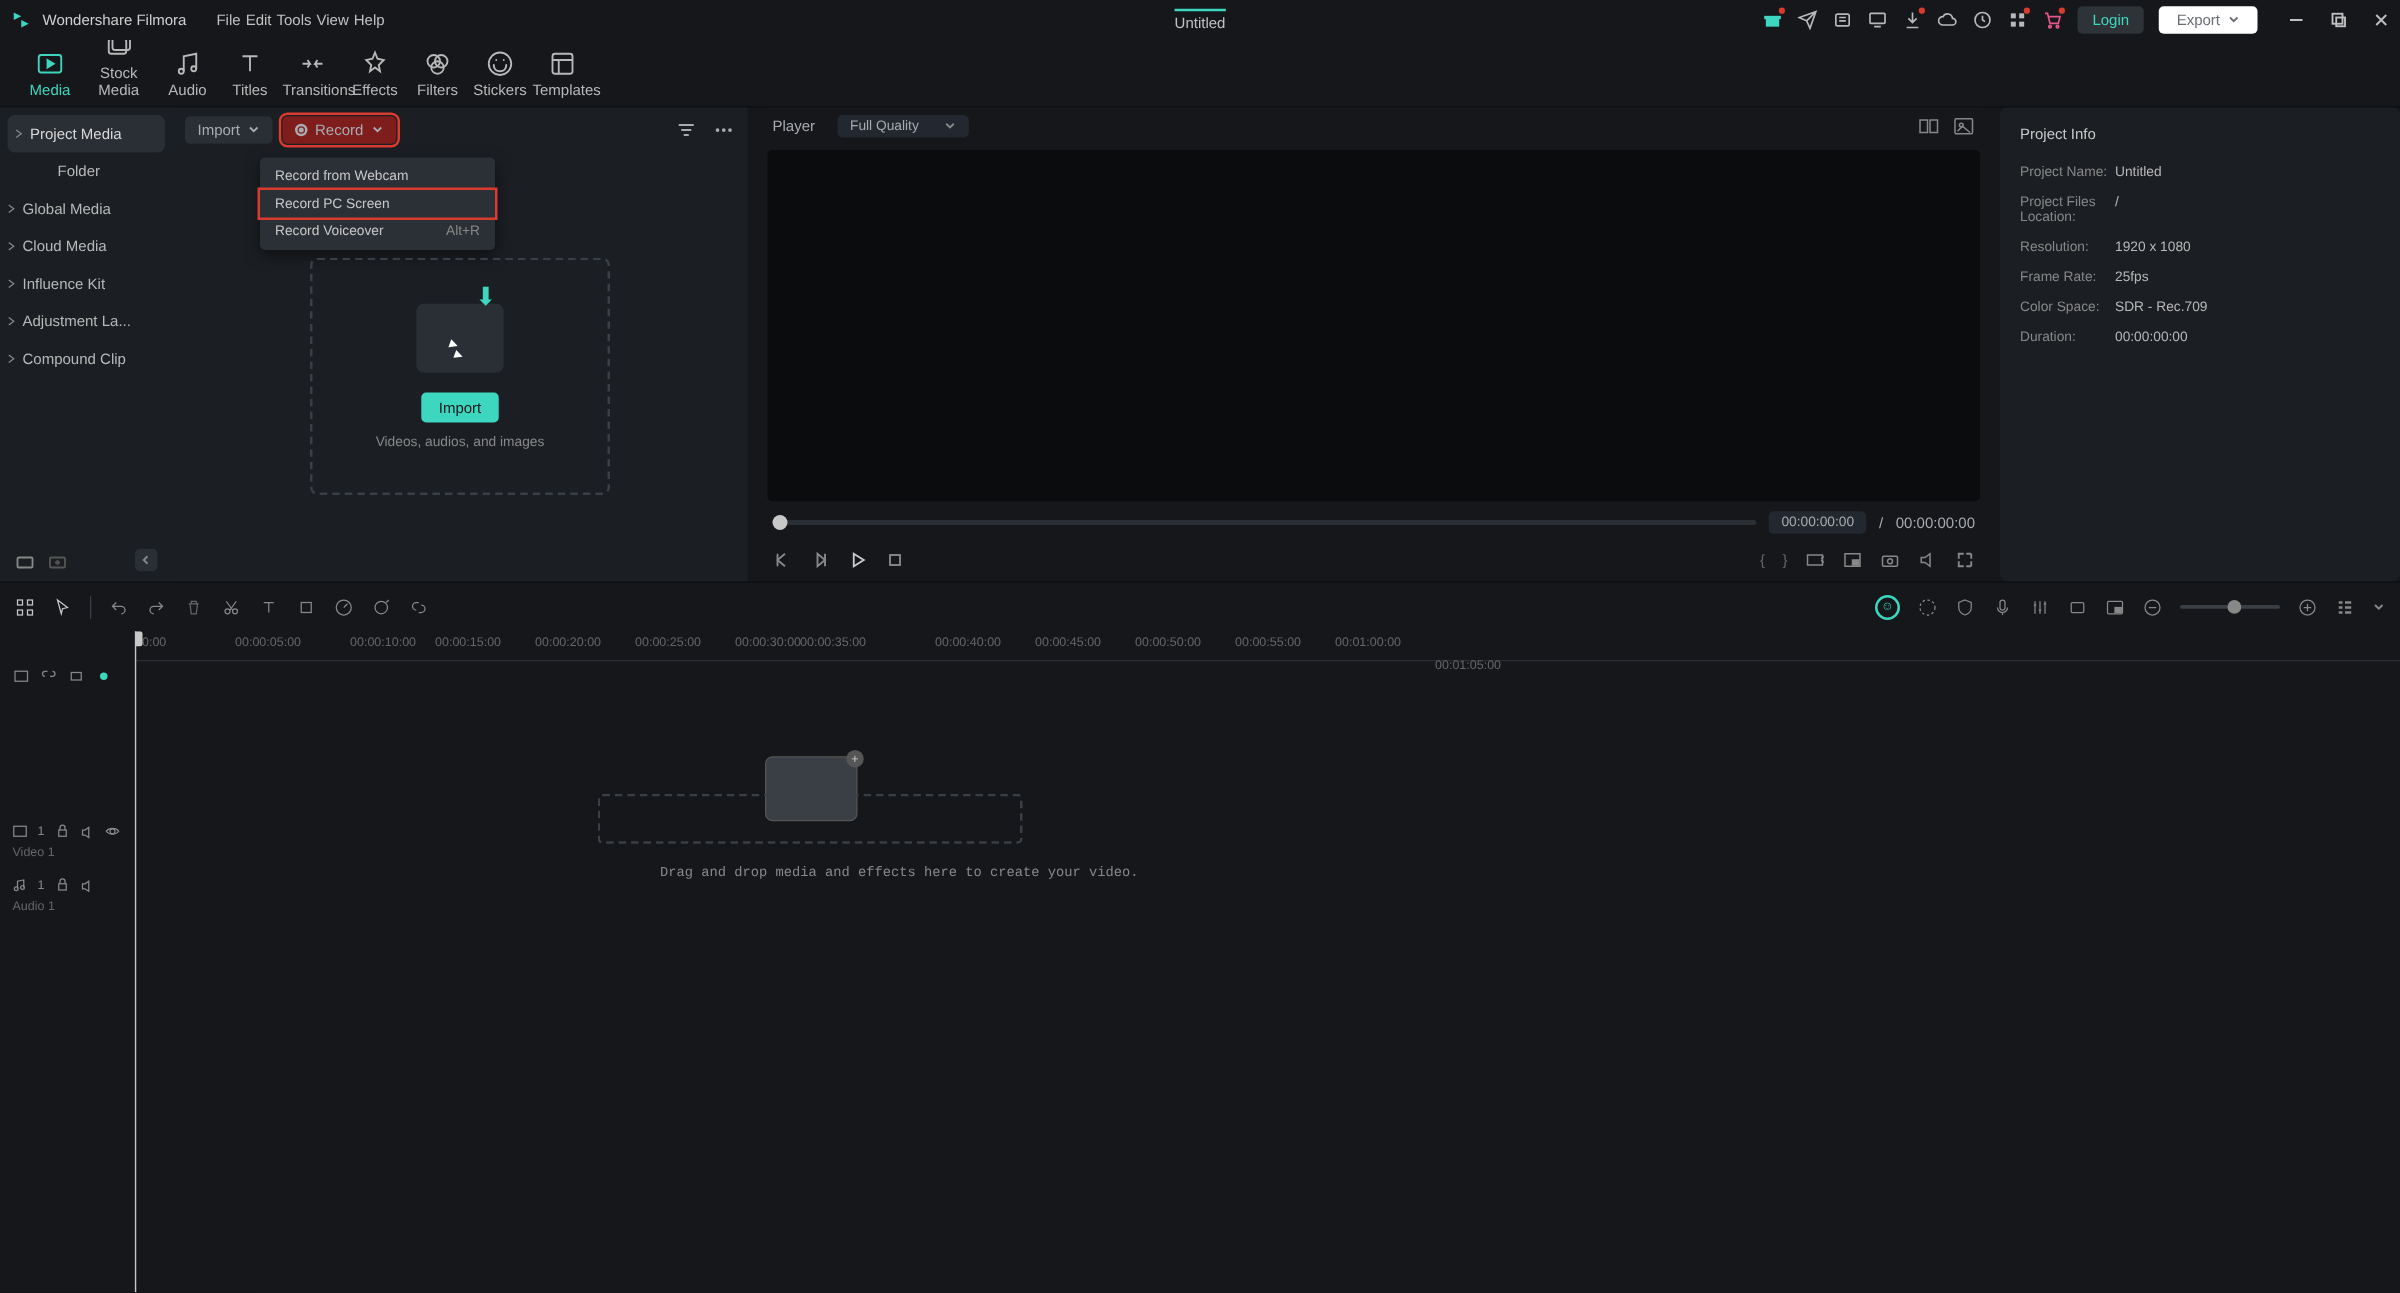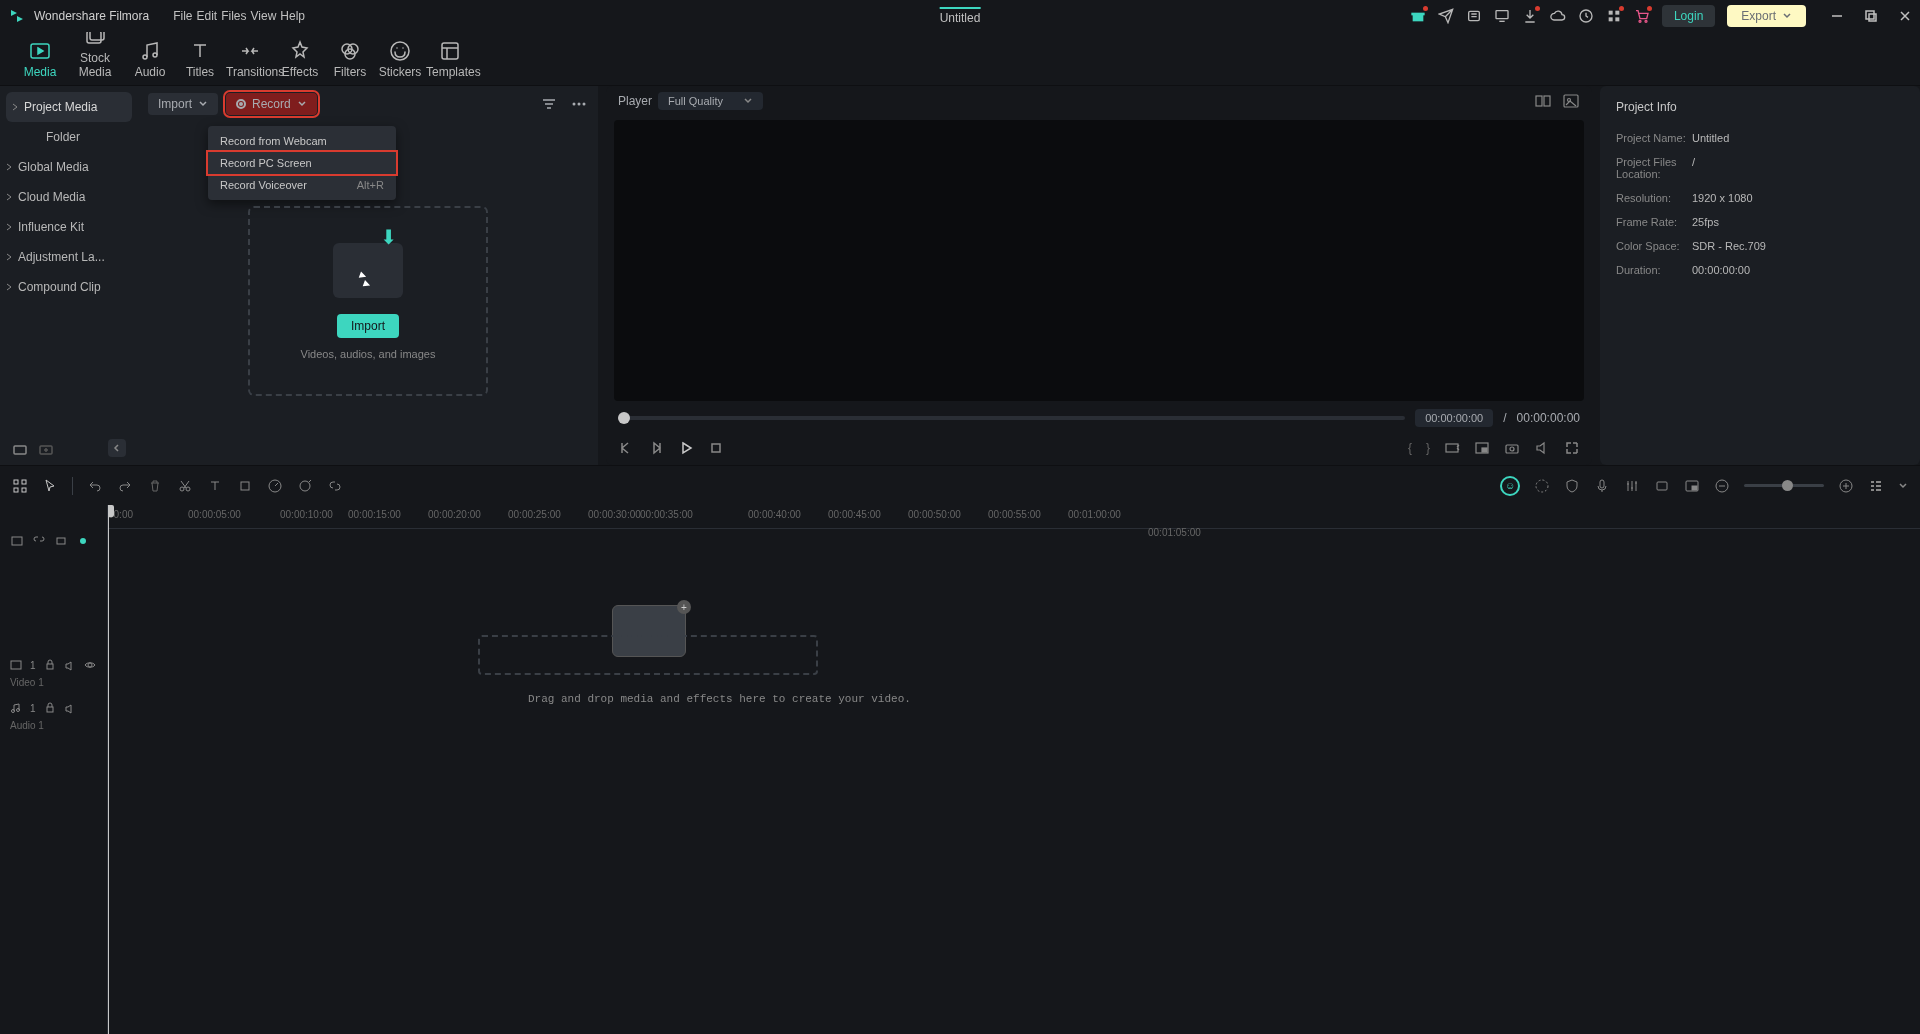--- a/index.html
+++ b/index.html
@@ -6,21 +6,21 @@
 body { background:#15171b; color:#a8abb0; font-size:12px; width:1920px; height:1034px; overflow:hidden; }
 .titlebar { height:32px; background:#15171b; display:flex; align-items:center; padding:0 8px; position:relative; }
 .logo { width:18px; height:18px; margin-right:8px; }
 .app-name { color:#d0d0d0; font-size:12px; margin-right:24px; }
 .menus { display:flex; gap:4px; }
 .menus span { color:#c0c0c0; cursor:pointer; }
 .doc-title { position:absolute; left:50%; transform:translateX(-50%); color:#c0c0c0; border-top:2px solid #3dd6bf; padding-top:2px; }
 .title-right { margin-left:auto; display:flex; align-items:center; gap:12px; }
 .title-right .ic { width:16px; height:16px; cursor:pointer; color:#b8b8b8; }
 .login-btn { background:#2e3338; color:#3dd6bf; padding:4px 12px; border-radius:4px; cursor:pointer; }
-.export-btn { background:#fef9c3; color:#6a6e74; padding:4px 14px; border-radius:4px; display:flex; align-items:center; gap:6px; }
+.export-btn { background:#ffffff; color:#6a6e74; padding:4px 14px; border-radius:4px; display:flex; align-items:center; gap:6px; }
 .win-ctrl { display:flex; gap:20px; margin-left:12px; }
 .win-ctrl span { width:14px; height:14px; cursor:pointer; color:#c0c0c0; }
 
 .tool-tabs { height:54px; background:#15171b; display:flex; align-items:flex-end; gap:2px; padding-left:16px; border-bottom:1px solid #0e0f12; }
 .tool-tab { width:48px; text-align:center; padding-bottom:6px; cursor:pointer; color:#b8b8b8; }
 .tool-tab.active { color:#3dd6bf; }
 .tool-tab .ticon { width:24px; height:24px; margin:0 auto 2px; }
 .tool-tab.stock { width:58px; }
 
 .mid-row { display:flex; height:379px; }
@@ -47,21 +47,21 @@
 .rec-item .shortcut { margin-left:auto; color:#888; }
 
 .drop-zone { position:absolute; left:110px; top:120px; width:240px; height:190px; border:2px dashed #3a3f46; border-radius:6px; display:flex; flex-direction:column; align-items:center; justify-content:center; }
 .dz-icon { width:70px; height:55px; background:#2a2e35; border-radius:6px; margin-bottom:16px; position:relative; }
 .dz-arrow { position:absolute; top:-18px; right:6px; color:#3dd6bf; font-size:20px; }
 .dz-logo { position:absolute; bottom:8px; left:22px; width:20px; height:20px; transform:rotate(20deg); }
 .dz-import { background:#3dd6bf; color:#15171b; padding:5px 14px; border-radius:4px; cursor:pointer; margin-bottom:10px; font-size:12px; }
 .dz-hint { color:#888; font-size:11px; }
 
 .player-panel { flex:1; background:#15171b; margin-left:8px; display:flex; flex-direction:column; border-radius:6px; overflow:hidden; }
-.player-top { height:30px; display:flex; align-items:center; padding:0 12px; gap:6px; }
+.player-top { height:30px; display:flex; align-items:center; padding:0 12px; gap:18px; }
 .quality-dd { background:#232830; padding:3px 10px; border-radius:4px; display:flex; align-items:center; gap:20px; cursor:pointer; font-size:11px; }
 .player-top-right { margin-left:auto; display:flex; gap:10px; }
 .player-video { flex:1; background:#0b0c0e; margin:4px 8px; border-radius:4px; }
 .player-seek { height:26px; display:flex; align-items:center; padding:0 12px; gap:10px; }
 .seek-track { flex:1; height:4px; background:#2a2e35; border-radius:2px; position:relative; }
 .seek-thumb { position:absolute; left:0; top:-4px; width:12px; height:12px; background:#c8c8c8; border-radius:50%; }
 .time-box { background:#232830; padding:3px 10px; border-radius:4px; font-size:11px; }
 .player-ctrls { height:34px; display:flex; align-items:center; padding:0 12px; gap:14px; }
 .player-ctrls .spacer { flex:1; }
 
@@ -99,21 +99,21 @@
 <body>
 
 <div class="titlebar">
   <svg class="logo" viewBox="0 0 24 24">
       <path fill="#3dd6bf" d="M4 4l8 4-8 4zM12 12l8 4-8 4z"></path>
     </svg>
   <span class="app-name">Wondershare Filmora</span>
   <div class="menus">
     <span>File</span>
     <span>Edit</span>
-    <span>Files</span>
+    <span>Tools</span>
     <span>View</span>
     <span>Help</span>
   </div>
   <span class="doc-title">Untitled</span>
   <div class="title-right">
     <span class="ic" style="position:relative">
         <svg viewBox="0 0 24 24" fill="#3dd6bf">
           <rect x="4" y="10" width="16" height="10"></rect>
           <rect x="2" y="7" width="20" height="4"></rect>
         </svg>

